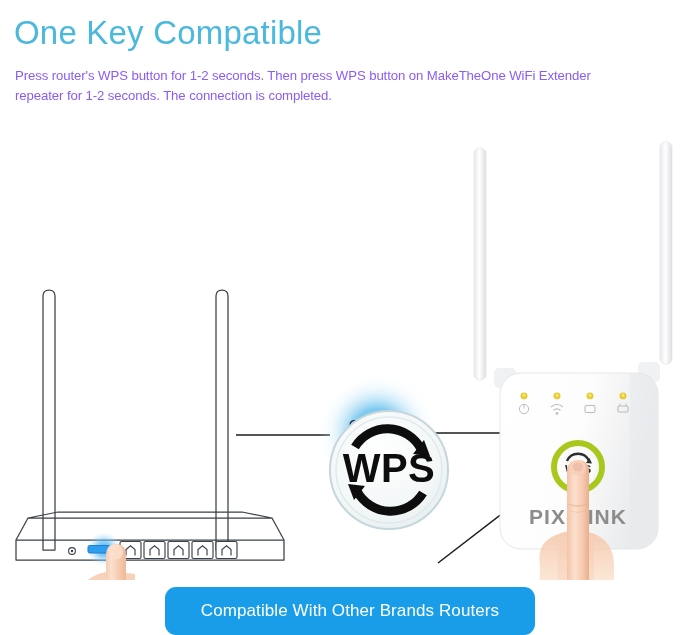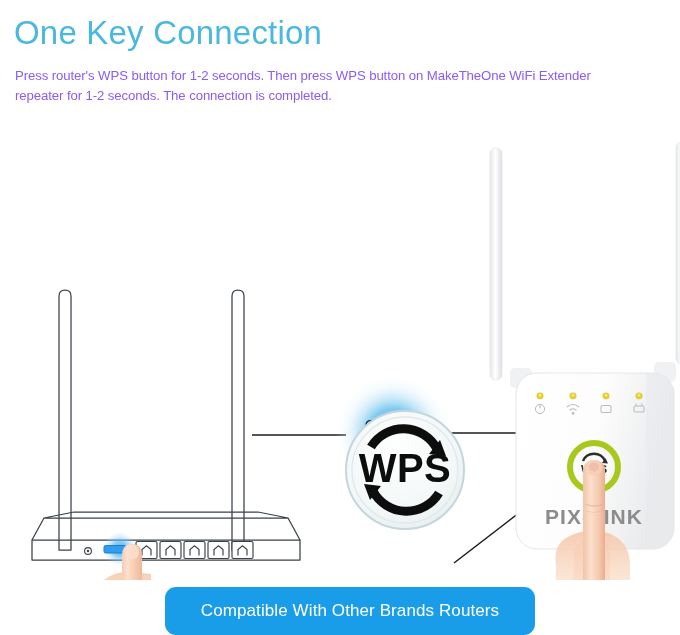--- a/index.html
+++ b/index.html
@@ -35,21 +35,21 @@
     width: 600px;
     font-size: 13.2px;
     color: #8b5cf6;
     line-height: 1.55;
     letter-spacing: -0.1px;
   }
 
   
   #stage {
     position: absolute;
-    left: 16px;
+    left: 0;
     top: 120px;
     width: 572px;
     height: 460px;
   }
   #stage > svg { display: block; }
 
   
   #cta-button {
     position: absolute;
     left: 165px;
@@ -68,21 +68,21 @@
     padding: 0;
     box-sizing: border-box;
     cursor: pointer;
     white-space: nowrap;
     overflow: hidden;
   }
 </style>
 </head>
 <body>
 
-<div id="page-title">One Key Connection</div>
+<div id="page-title">One Key Compatible</div>
 
 <div id="page-subtitle">Press router's WPS button for 1-2 seconds. Then press WPS button on MakeTheOne WiFi Extender repeater for 1-2 seconds. The connection is completed.</div>
 
 <div id="stage">
 <svg width="680" height="460" viewBox="0 0 680 460" xmlns="http://www.w3.org/2000/svg">
   <defs>
 
     <radialGradient id="gBubble" cx="50%" cy="50%" r="50%">
       <stop offset="0%" stop-color="#4fb2e8" stop-opacity="0.92"></stop>
       <stop offset="42%" stop-color="#61bdec" stop-opacity="0.80"></stop>

